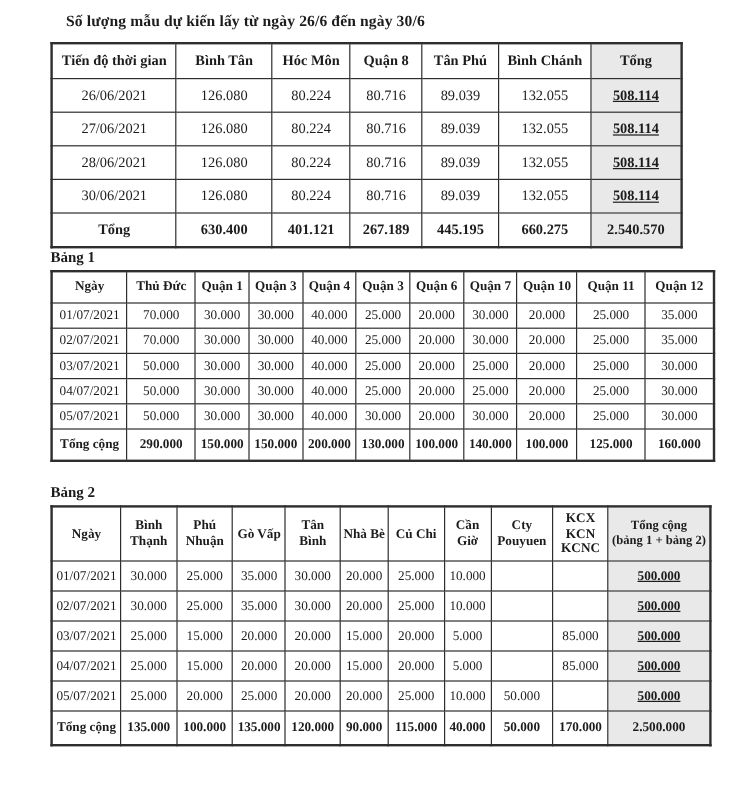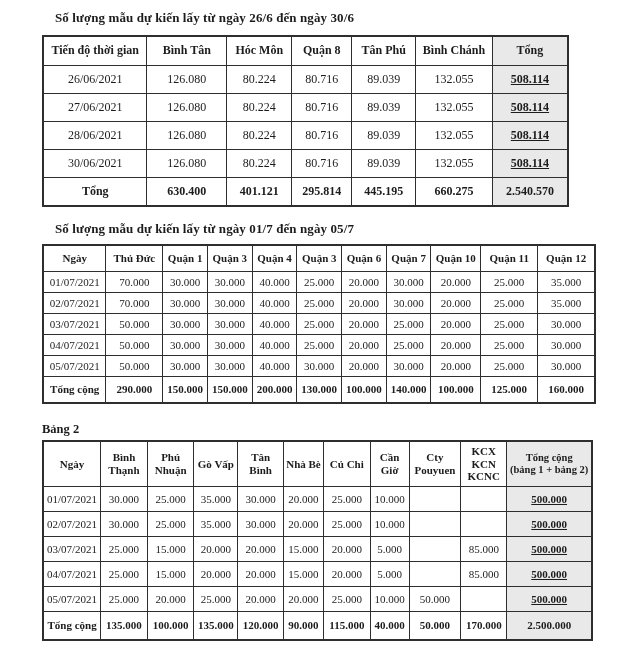--- a/index.html
+++ b/index.html
@@ -112,30 +112,30 @@
           <td>80.224</td>
           <td>80.716</td>
           <td>89.039</td>
           <td>132.055</td>
           <td class="shade bold">508.114</td>
         </tr>
         <tr class="total-row">
           <td>Tổng</td>
           <td>630.400</td>
           <td>401.121</td>
-          <td>295.814</td>
+          <td>267.189</td>
           <td>445.195</td>
           <td>660.275</td>
           <td class="shade">2.540.570</td>
         </tr>
       </tbody>
     </table>
 
-  <p class="section-title second">Số lượng mẫu dự kiến lấy từ ngày 01/7 đến ngày 05/7</p>
-
+
+  <p class="table-label">Bảng 1</p>
 
   <table id="table-bang1">
       <colgroup>
         <col style="width: 11.4%;">
         <col style="width: 10.3%;">
         <col style="width: 8.1%;">
         <col style="width: 8.1%;">
         <col style="width: 8.1%;">
         <col style="width: 8.1%;">
         <col style="width: 8.1%;">

